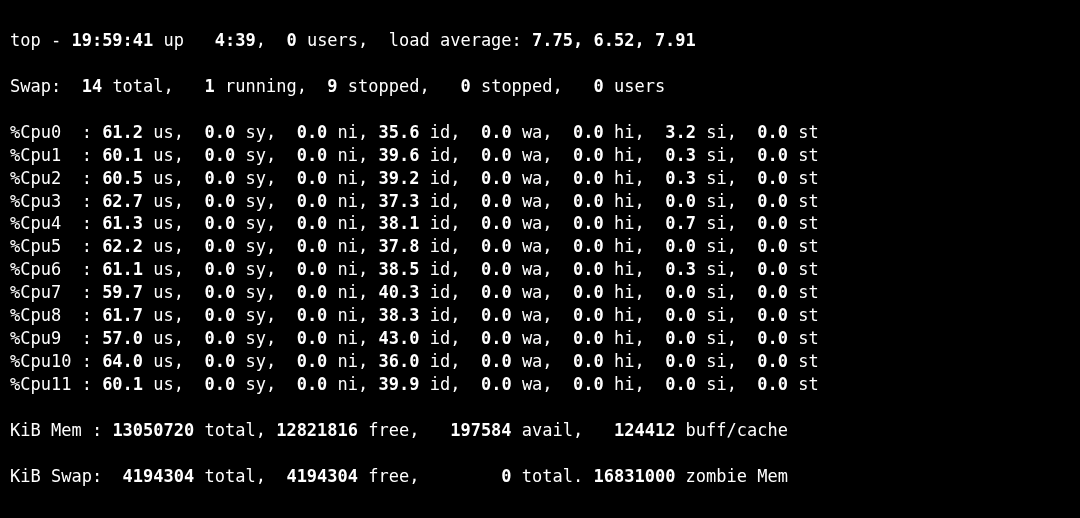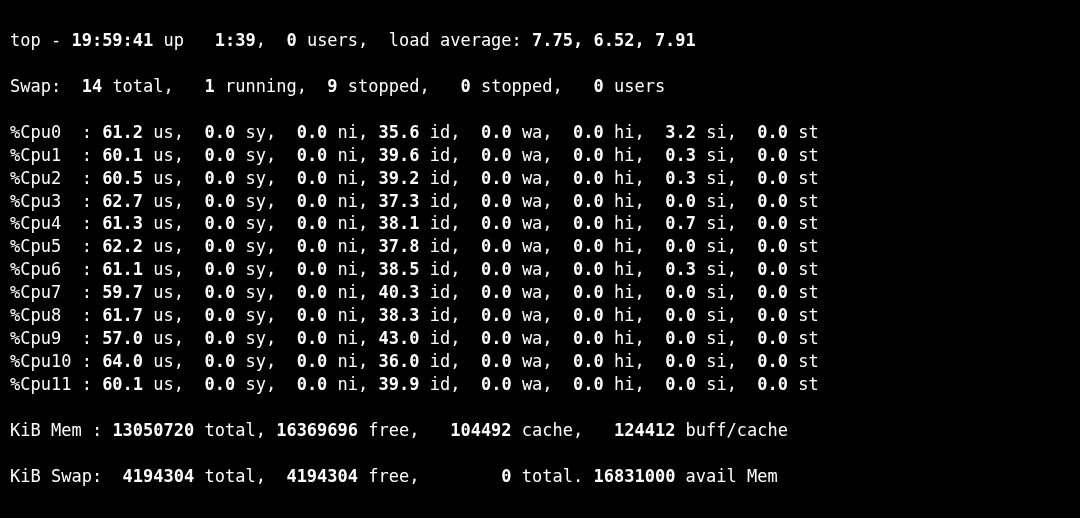--- a/index.html
+++ b/index.html
@@ -18,21 +18,21 @@
     padding: 6px 8px 0 10px;
     white-space: pre;
   }
   .b  { font-weight: bold; }
   .row { display: block; }
 </style>
 </head>
 <body>
 
 <div class="term">
-<span class="row"><span>top - </span><span class="b">19:59:41</span><span> up </span><span class="b">  1:39</span><span>,  </span><span class="b">0</span><span> users,  load average: </span><span class="b">7.75, 6.52, 7.91</span></span>
+<span class="row"><span>top - </span><span class="b">19:59:41</span><span> up </span><span class="b">  4:39</span><span>,  </span><span class="b">0</span><span> users,  load average: </span><span class="b">7.75, 6.52, 7.91</span></span>
 <span class="row"><span>Swap:</span><span class="b">  14</span><span> total,   </span><span class="b">1</span><span> running,  </span><span class="b">9</span><span> stopped,   </span><span class="b">0</span><span> stopped,   </span><span class="b">0</span><span> users</span></span>
 <div id="cpu-rows"><span class="row"><span>%Cpu0  :</span><span class="b"> 61.2</span><span> us,</span><span class="b">  0.0</span><span> sy,</span><span class="b">  0.0</span><span> ni,</span><span class="b"> 35.6</span><span> id,</span><span class="b">  0.0</span><span> wa,</span><span class="b">  0.0</span><span> hi,</span><span class="b">  3.2</span><span> si,</span><span class="b">  0.0</span><span> st</span></span><span class="row"><span>%Cpu1  :</span><span class="b"> 60.1</span><span> us,</span><span class="b">  0.0</span><span> sy,</span><span class="b">  0.0</span><span> ni,</span><span class="b"> 39.6</span><span> id,</span><span class="b">  0.0</span><span> wa,</span><span class="b">  0.0</span><span> hi,</span><span class="b">  0.3</span><span> si,</span><span class="b">  0.0</span><span> st</span></span><span class="row"><span>%Cpu2  :</span><span class="b"> 60.5</span><span> us,</span><span class="b">  0.0</span><span> sy,</span><span class="b">  0.0</span><span> ni,</span><span class="b"> 39.2</span><span> id,</span><span class="b">  0.0</span><span> wa,</span><span class="b">  0.0</span><span> hi,</span><span class="b">  0.3</span><span> si,</span><span class="b">  0.0</span><span> st</span></span><span class="row"><span>%Cpu3  :</span><span class="b"> 62.7</span><span> us,</span><span class="b">  0.0</span><span> sy,</span><span class="b">  0.0</span><span> ni,</span><span class="b"> 37.3</span><span> id,</span><span class="b">  0.0</span><span> wa,</span><span class="b">  0.0</span><span> hi,</span><span class="b">  0.0</span><span> si,</span><span class="b">  0.0</span><span> st</span></span><span class="row"><span>%Cpu4  :</span><span class="b"> 61.3</span><span> us,</span><span class="b">  0.0</span><span> sy,</span><span class="b">  0.0</span><span> ni,</span><span class="b"> 38.1</span><span> id,</span><span class="b">  0.0</span><span> wa,</span><span class="b">  0.0</span><span> hi,</span><span class="b">  0.7</span><span> si,</span><span class="b">  0.0</span><span> st</span></span><span class="row"><span>%Cpu5  :</span><span class="b"> 62.2</span><span> us,</span><span class="b">  0.0</span><span> sy,</span><span class="b">  0.0</span><span> ni,</span><span class="b"> 37.8</span><span> id,</span><span class="b">  0.0</span><span> wa,</span><span class="b">  0.0</span><span> hi,</span><span class="b">  0.0</span><span> si,</span><span class="b">  0.0</span><span> st</span></span><span class="row"><span>%Cpu6  :</span><span class="b"> 61.1</span><span> us,</span><span class="b">  0.0</span><span> sy,</span><span class="b">  0.0</span><span> ni,</span><span class="b"> 38.5</span><span> id,</span><span class="b">  0.0</span><span> wa,</span><span class="b">  0.0</span><span> hi,</span><span class="b">  0.3</span><span> si,</span><span class="b">  0.0</span><span> st</span></span><span class="row"><span>%Cpu7  :</span><span class="b"> 59.7</span><span> us,</span><span class="b">  0.0</span><span> sy,</span><span class="b">  0.0</span><span> ni,</span><span class="b"> 40.3</span><span> id,</span><span class="b">  0.0</span><span> wa,</span><span class="b">  0.0</span><span> hi,</span><span class="b">  0.0</span><span> si,</span><span class="b">  0.0</span><span> st</span></span><span class="row"><span>%Cpu8  :</span><span class="b"> 61.7</span><span> us,</span><span class="b">  0.0</span><span> sy,</span><span class="b">  0.0</span><span> ni,</span><span class="b"> 38.3</span><span> id,</span><span class="b">  0.0</span><span> wa,</span><span class="b">  0.0</span><span> hi,</span><span class="b">  0.0</span><span> si,</span><span class="b">  0.0</span><span> st</span></span><span class="row"><span>%Cpu9  :</span><span class="b"> 57.0</span><span> us,</span><span class="b">  0.0</span><span> sy,</span><span class="b">  0.0</span><span> ni,</span><span class="b"> 43.0</span><span> id,</span><span class="b">  0.0</span><span> wa,</span><span class="b">  0.0</span><span> hi,</span><span class="b">  0.0</span><span> si,</span><span class="b">  0.0</span><span> st</span></span><span class="row"><span>%Cpu10 :</span><span class="b"> 64.0</span><span> us,</span><span class="b">  0.0</span><span> sy,</span><span class="b">  0.0</span><span> ni,</span><span class="b"> 36.0</span><span> id,</span><span class="b">  0.0</span><span> wa,</span><span class="b">  0.0</span><span> hi,</span><span class="b">  0.0</span><span> si,</span><span class="b">  0.0</span><span> st</span></span><span class="row"><span>%Cpu11 :</span><span class="b"> 60.1</span><span> us,</span><span class="b">  0.0</span><span> sy,</span><span class="b">  0.0</span><span> ni,</span><span class="b"> 39.9</span><span> id,</span><span class="b">  0.0</span><span> wa,</span><span class="b">  0.0</span><span> hi,</span><span class="b">  0.0</span><span> si,</span><span class="b">  0.0</span><span> st</span></span></div>
-<span class="row"><span>KiB Mem :</span> <span class="b">13050720</span><span> total, </span><span class="b">16369696</span><span> free,   </span><span class="b">104492</span><span> cache,   </span><span class="b">124412</span><span> buff/cache</span></span>
-<span class="row"><span>KiB Swap:</span>  <span class="b">4194304</span><span> total,  </span><span class="b">4194304</span><span> free,        </span><span class="b">0</span><span> total. </span><span class="b">16831000</span><span> avail Mem</span></span>
+<span class="row"><span>KiB Mem :</span> <span class="b">13050720</span><span> total, </span><span class="b">12821816</span><span> free,   </span><span class="b">197584</span><span> avail,   </span><span class="b">124412</span><span> buff/cache</span></span>
+<span class="row"><span>KiB Swap:</span>  <span class="b">4194304</span><span> total,  </span><span class="b">4194304</span><span> free,        </span><span class="b">0</span><span> total. </span><span class="b">16831000</span><span> zombie Mem</span></span>
 <span class="row"> </span>
 
 
 </div>
 
 </body></html>

